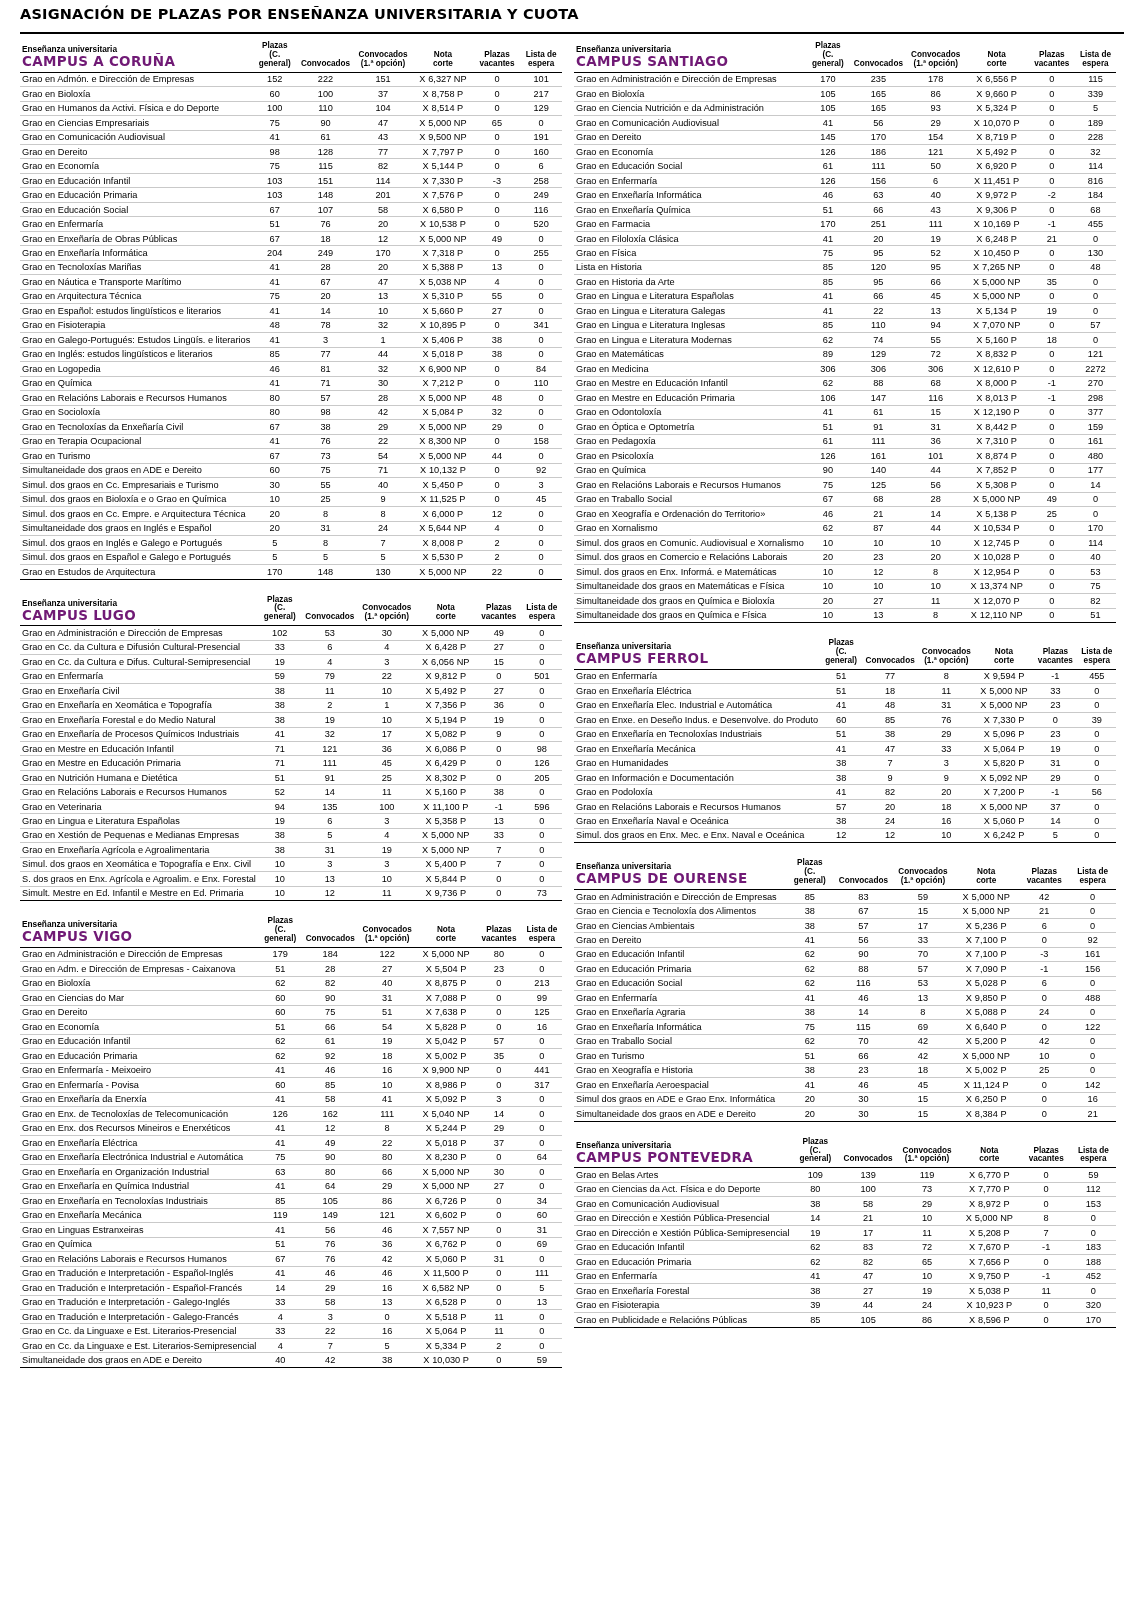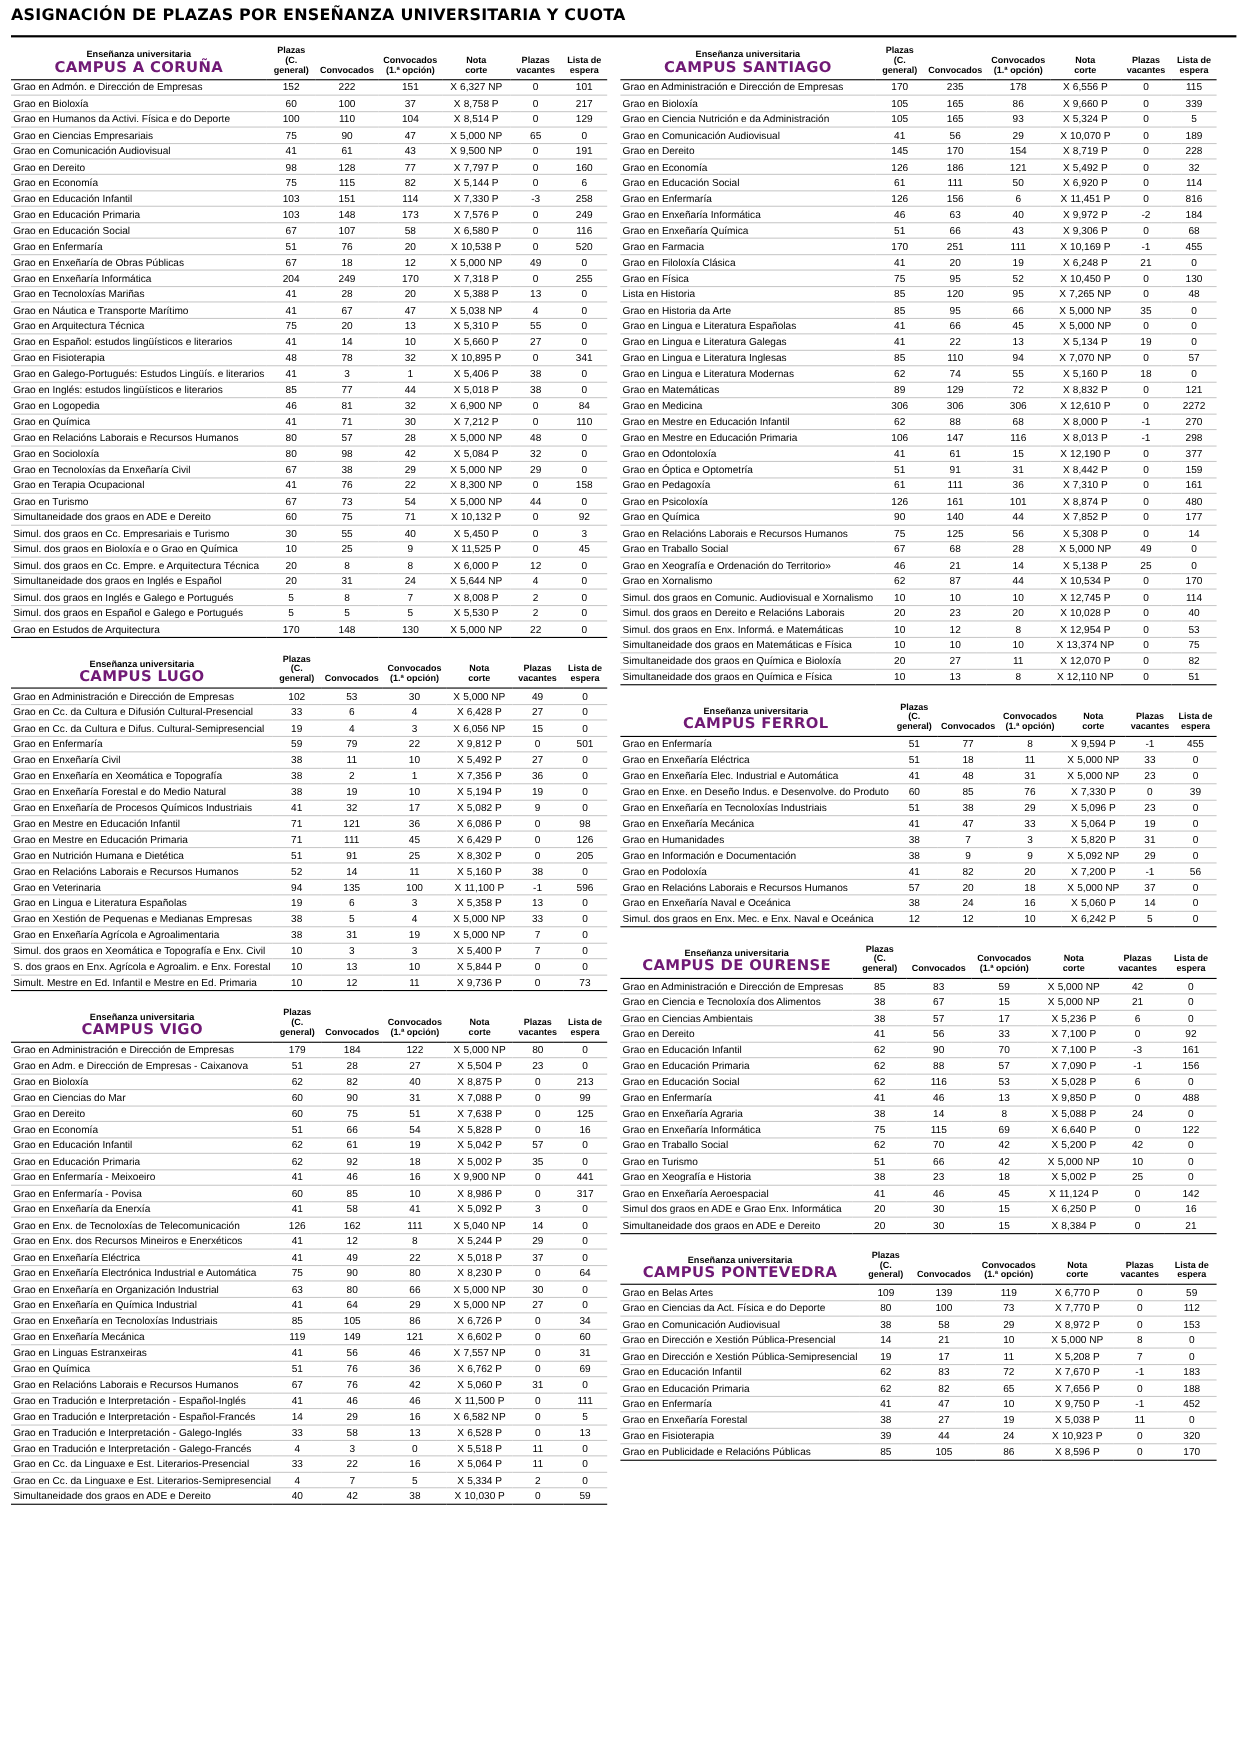--- a/index.html
+++ b/index.html
@@ -1,27 +1,27 @@
 <!DOCTYPE html>
 <html><head>
 <meta charset="utf-8">
 <style>
   html,body{margin:0;padding:0;background:#ffffff;}
   body{width:1132px;font-family:"Liberation Sans",sans-serif;color:#000;}
-  .page{width:1132px;padding:0 0 8px 2px;box-sizing:border-box;position:relative;}
+  .page{width:1132px;padding:0 0 8px 12px;box-sizing:border-box;position:relative;}
   .title-bar{padding:6px 8px 6px 8px;}
   .title-bar h1{font-size:14.5px;font-weight:bold;letter-spacing:.2px;margin:0;font-family:"DejaVu Sans",sans-serif;}
   .title-rule{height:2px;background:#000;margin:4px 8px 0 8px;}
   .cols{display:flex;gap:0;padding:6px 8px 0 8px;box-sizing:border-box;}
   .col{width:542px;}
   .col.left{margin-right:12px;}
   table{border-collapse:collapse;width:100%;font-size:9.3px;}
   .block{margin-bottom:14px;}
   thead th{font-weight:bold;font-size:8.2px;line-height:1.08;vertical-align:bottom;padding:2px 2px 3px 2px;text-align:center;border-bottom:1.2px solid #000;}
-  thead th.left{text-align:center;}
+  thead th.left{text-align:left;}
   .hdr-label{font-size:8.3px;font-weight:bold;display:block;}
   .campus{color:#701a75;font-size:13.5px;font-weight:bold;letter-spacing:.3px;display:block;margin-top:0;font-family:"DejaVu Sans",sans-serif;}
   tbody td{padding:1.6px 2px;border-bottom:.6px solid #c9c9c9;font-size:9.2px;line-height:1.12;}
   tbody tr:last-child td{border-bottom:1.2px solid #000;}
   td.name{text-align:left;white-space:nowrap;overflow:hidden;}
   td.num{text-align:center;width:54px;}
   td.nota{text-align:center;width:72px;white-space:nowrap;}
   .x{display:inline-block;width:9px;text-align:left;}
   col.c-name{width:auto;}
   .hdr-row th.h-name{width:212px;}
@@ -136,21 +136,21 @@
                 <td class="num">151</td>
                 <td class="num">114</td>
                 <td class="nota"><span class="x">X</span>7,330 P</td>
                 <td class="num">-3</td>
                 <td class="num">258</td>
               </tr>
               <tr>
                 <td class="name">Grao en Educación Primaria</td>
                 <td class="num">103</td>
                 <td class="num">148</td>
-                <td class="num">173</td>
+                <td class="num">201</td>
                 <td class="nota"><span class="x">X</span>7,576 P</td>
                 <td class="num">0</td>
                 <td class="num">249</td>
               </tr>
               <tr>
                 <td class="name">Grao en Educación Social</td>
                 <td class="num">67</td>
                 <td class="num">107</td>
                 <td class="num">58</td>
                 <td class="nota"><span class="x">X</span>6,580 P</td>
@@ -1199,21 +1199,21 @@
               <tr>
                 <td class="name">Simul. dos graos en Comunic. Audiovisual e Xornalismo</td>
                 <td class="num">10</td>
                 <td class="num">10</td>
                 <td class="num">10</td>
                 <td class="nota"><span class="x">X</span>12,745 P</td>
                 <td class="num">0</td>
                 <td class="num">114</td>
               </tr>
               <tr>
-                <td class="name">Simul. dos graos en Dereito e Relacións Laborais</td>
+                <td class="name">Simul. dos graos en Comercio e Relacións Laborais</td>
                 <td class="num">20</td>
                 <td class="num">23</td>
                 <td class="num">20</td>
                 <td class="nota"><span class="x">X</span>10,028 P</td>
                 <td class="num">0</td>
                 <td class="num">40</td>
               </tr>
               <tr>
                 <td class="name">Simul. dos graos en Enx. Informá. e Matemáticas</td>
                 <td class="num">10</td>

